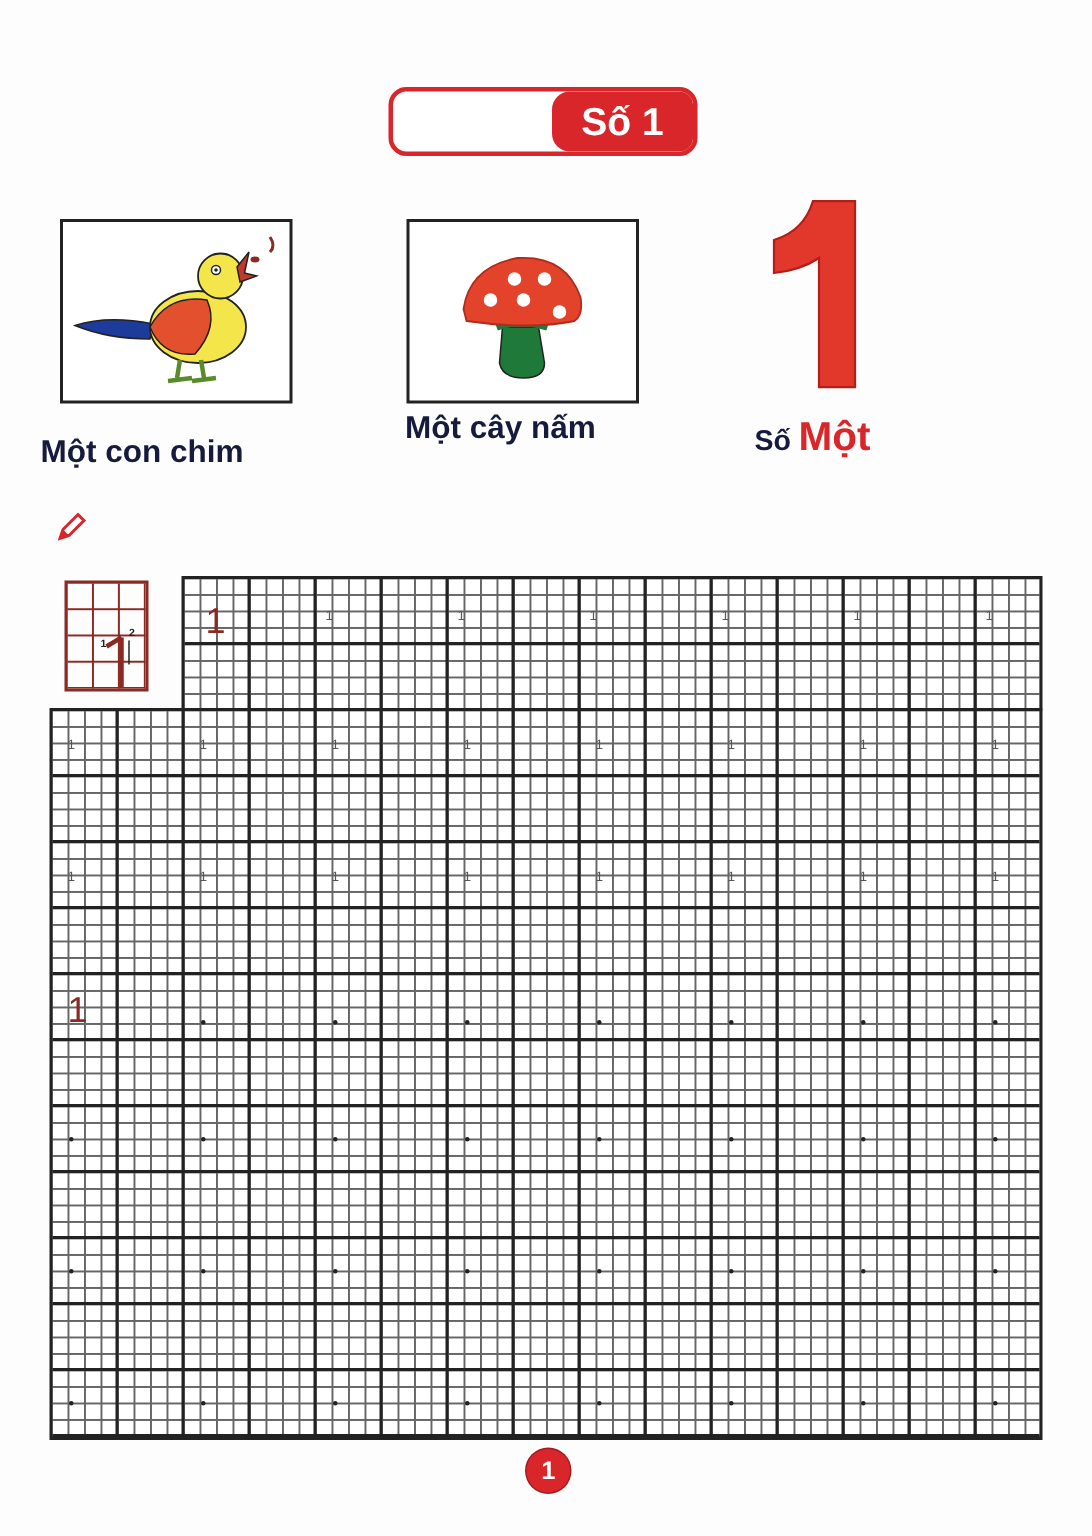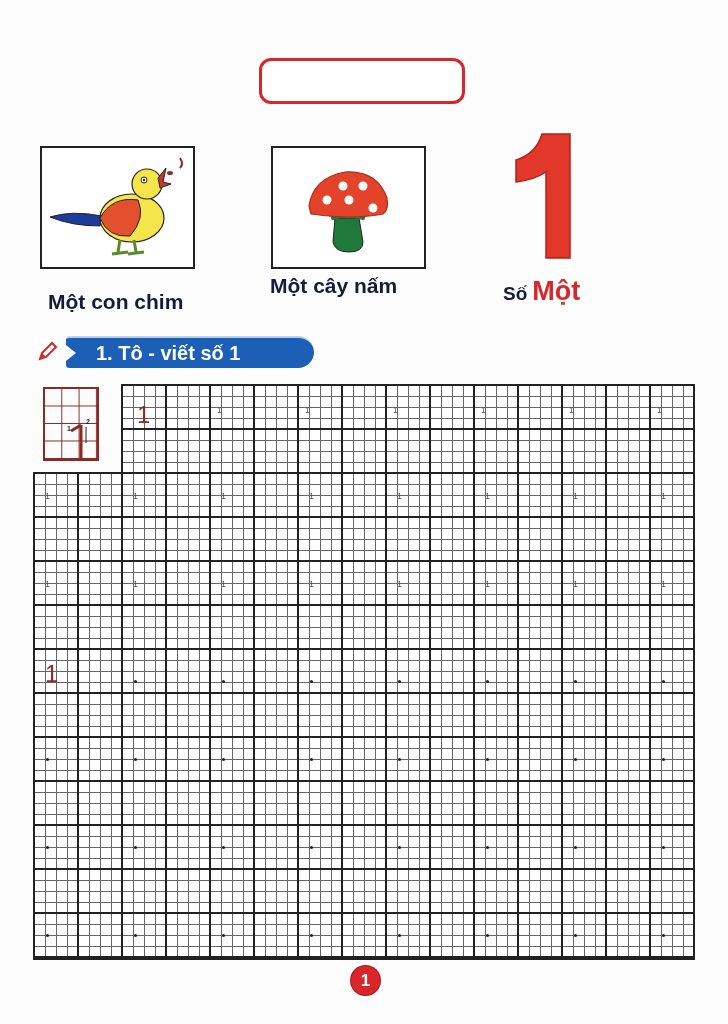--- a/index.html
+++ b/index.html
@@ -35,37 +35,38 @@
   .mark{position:absolute;font-family:"Liberation Sans",sans-serif;}
   .red1{color:#8b2a22;font-size:24px;line-height:24px;}
   .dash1{color:#555;font-size:9px;line-height:9px;}
   .dot{width:3px;height:3px;background:#222;border-radius:50%;}
   .page-num{position:absolute;left:351px;top:966px;width:29px;height:29px;border-radius:50%;background:#d9262a;color:#fff;font-weight:bold;font-size:17px;display:flex;align-items:center;justify-content:center;box-shadow:0 0 0 1px #a51b1e;}
 </style>
 </head>
 <body>
 
 <div class="title-banner">
+  <span class="title-right">Số 1</span>
 </div>
 
 <div class="pic" style="left:40px;top:146px;width:155px;height:123px;">
   <svg width="151" height="119" viewBox="0 0 151 119">
     <path d="M8 69 Q30 62 60 68 L58 78 Q30 78 8 69Z" fill="#1c3b9a" stroke="#222" stroke-width="1"></path>
     <ellipse cx="90" cy="70" rx="32" ry="24" fill="#f4e64a" stroke="#222" stroke-width="1.2"></ellipse>
     <path d="M58 70 Q70 48 96 52 Q104 70 88 88 Q66 90 58 70Z" fill="#e2502e" stroke="#222" stroke-width="1"></path>
     <circle cx="105" cy="36" r="15" fill="#f4e64a" stroke="#222" stroke-width="1.2"></circle>
     <circle cx="102" cy="32" r="3" fill="#fff" stroke="#222"></circle>
     <circle cx="102" cy="32" r="1.2" fill="#222"></circle>
     <path d="M116 30 L124 20 L121 34 L129 36 L118 40Z" fill="#c0392b" stroke="#222" stroke-width="1"></path>
     <path d="M78 92 L76 104 M92 92 L94 104 M70 106 L86 104 M86 106 L102 104" stroke="#5a8a2a" stroke-width="3" fill="none"></path>
     <ellipse cx="128" cy="25" rx="3" ry="2" fill="#8b2a22"></ellipse>
     <path d="M138 10 Q142 16 138 20" stroke="#8b2a22" stroke-width="2" fill="none"></path>
   </svg>
 </div>
-<div class="caption" style="left:48px;top:290px;">Một con chim</div>
+<div class="caption" style="left:27px;top:290px;">Một con chim</div>
 
 <div class="pic" style="left:271px;top:146px;width:155px;height:123px;">
   <svg width="151" height="119" viewBox="0 0 151 119">
     <path d="M62 70 L60 94 Q62 104 76 104 Q90 104 90 94 L86 70Z" fill="#1f7a3a" stroke="#222" stroke-width="1"></path>
     <path d="M58 70 Q74 64 92 70" stroke="#1f7a3a" stroke-width="5" fill="none"></path>
     <path d="M36 58 Q40 30 72 24 Q104 22 114 50 Q116 62 110 66 Q80 72 38 66Z" fill="#e2432a" stroke="#b32a1a" stroke-width="1.2"></path>
     <circle cx="70" cy="38" r="4.5" fill="#fff"></circle>
     <circle cx="90" cy="38" r="4.5" fill="#fff"></circle>
     <circle cx="54" cy="52" r="4.5" fill="#fff"></circle>
     <circle cx="76" cy="52" r="4.5" fill="#fff"></circle>
@@ -79,21 +80,20 @@
 </svg>
 <div class="so-mot">
   <span class="so">Số</span><span class="mot">Một</span>
 </div>
 
 <div class="section">
   <svg class="pencil" viewBox="0 0 22 22">
     <path d="M4 18 L6 12 L16 2 L20 6 L10 16Z" fill="#fff" stroke="#d9262a" stroke-width="2"></path>
     <path d="M4 18 L6 12 L10 16Z" fill="#d9262a"></path>
   </svg>
-  <div class="section-banner">1. Tô - viết số 1</div>
 </div>
 
 <div class="sample-box">
   <svg width="52" height="70" viewBox="0 0 52 70" style="position:absolute;left:0;top:0;">
     <path d="M36 36 L36 70" stroke="#8b2a22" stroke-width="3"></path>
     <path d="M26 42 L36 36" stroke="#8b2a22" stroke-width="3"></path>
     <path d="M41 38 L41 54" stroke="#222" stroke-width="1"></path>
     <text x="22" y="42" font-size="7" fill="#222" font-family="Liberation Sans, sans-serif" font-weight="bold">1</text>
     <text x="41" y="35" font-size="7" fill="#222" font-family="Liberation Sans, sans-serif" font-weight="bold">2</text>
   </svg>

